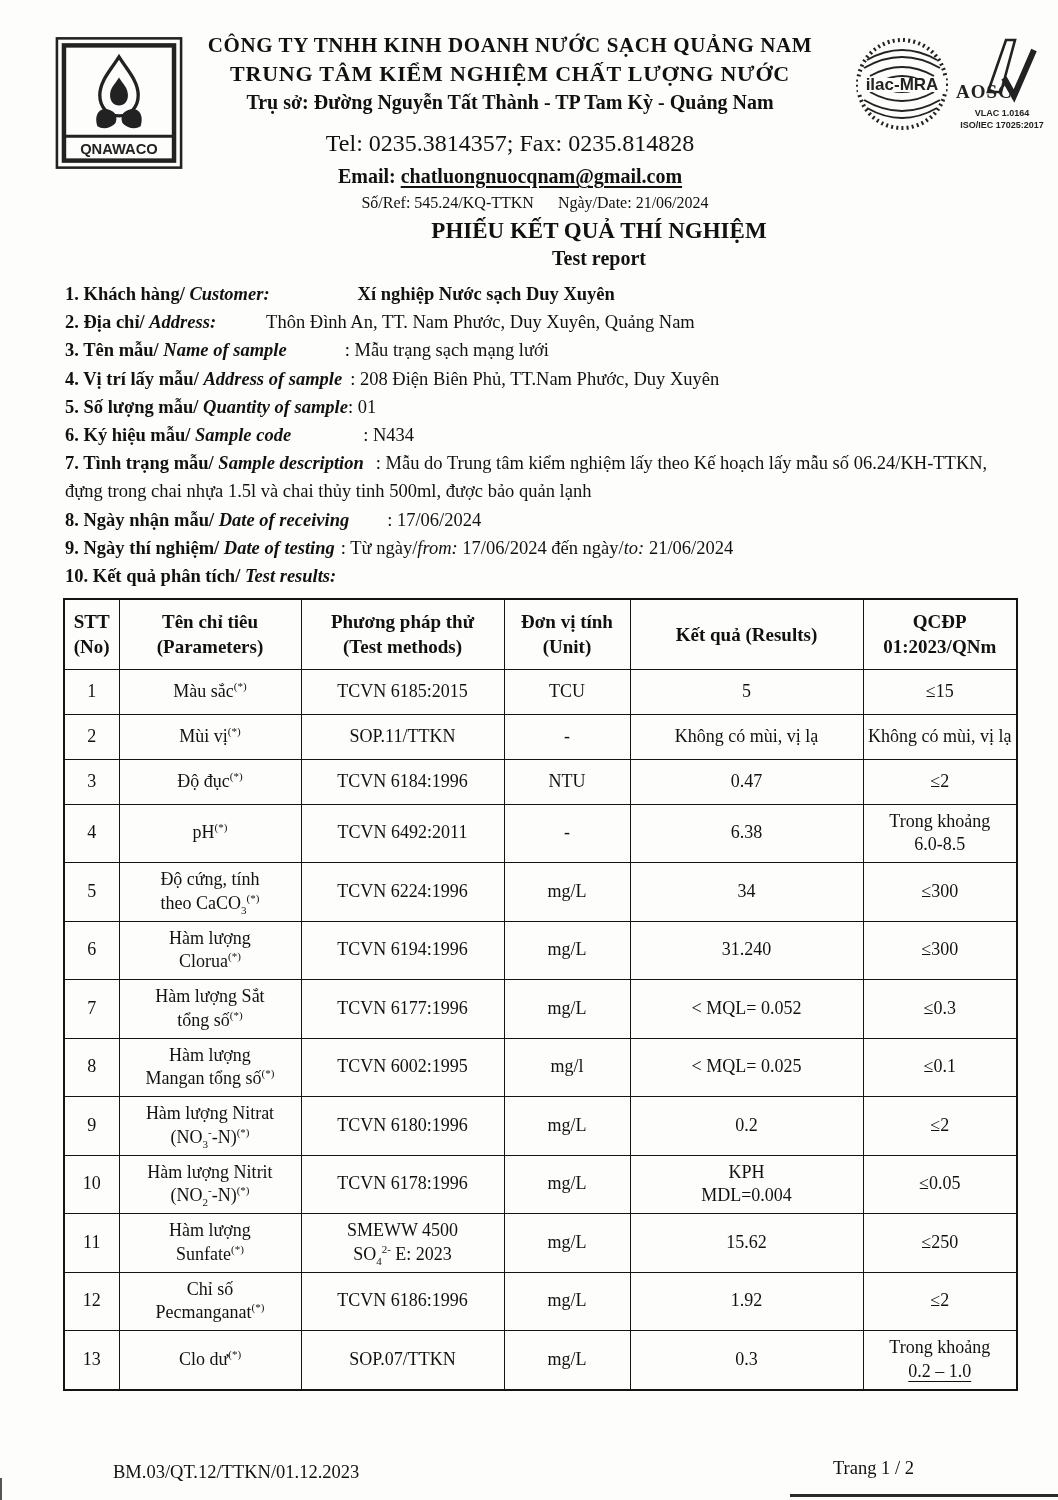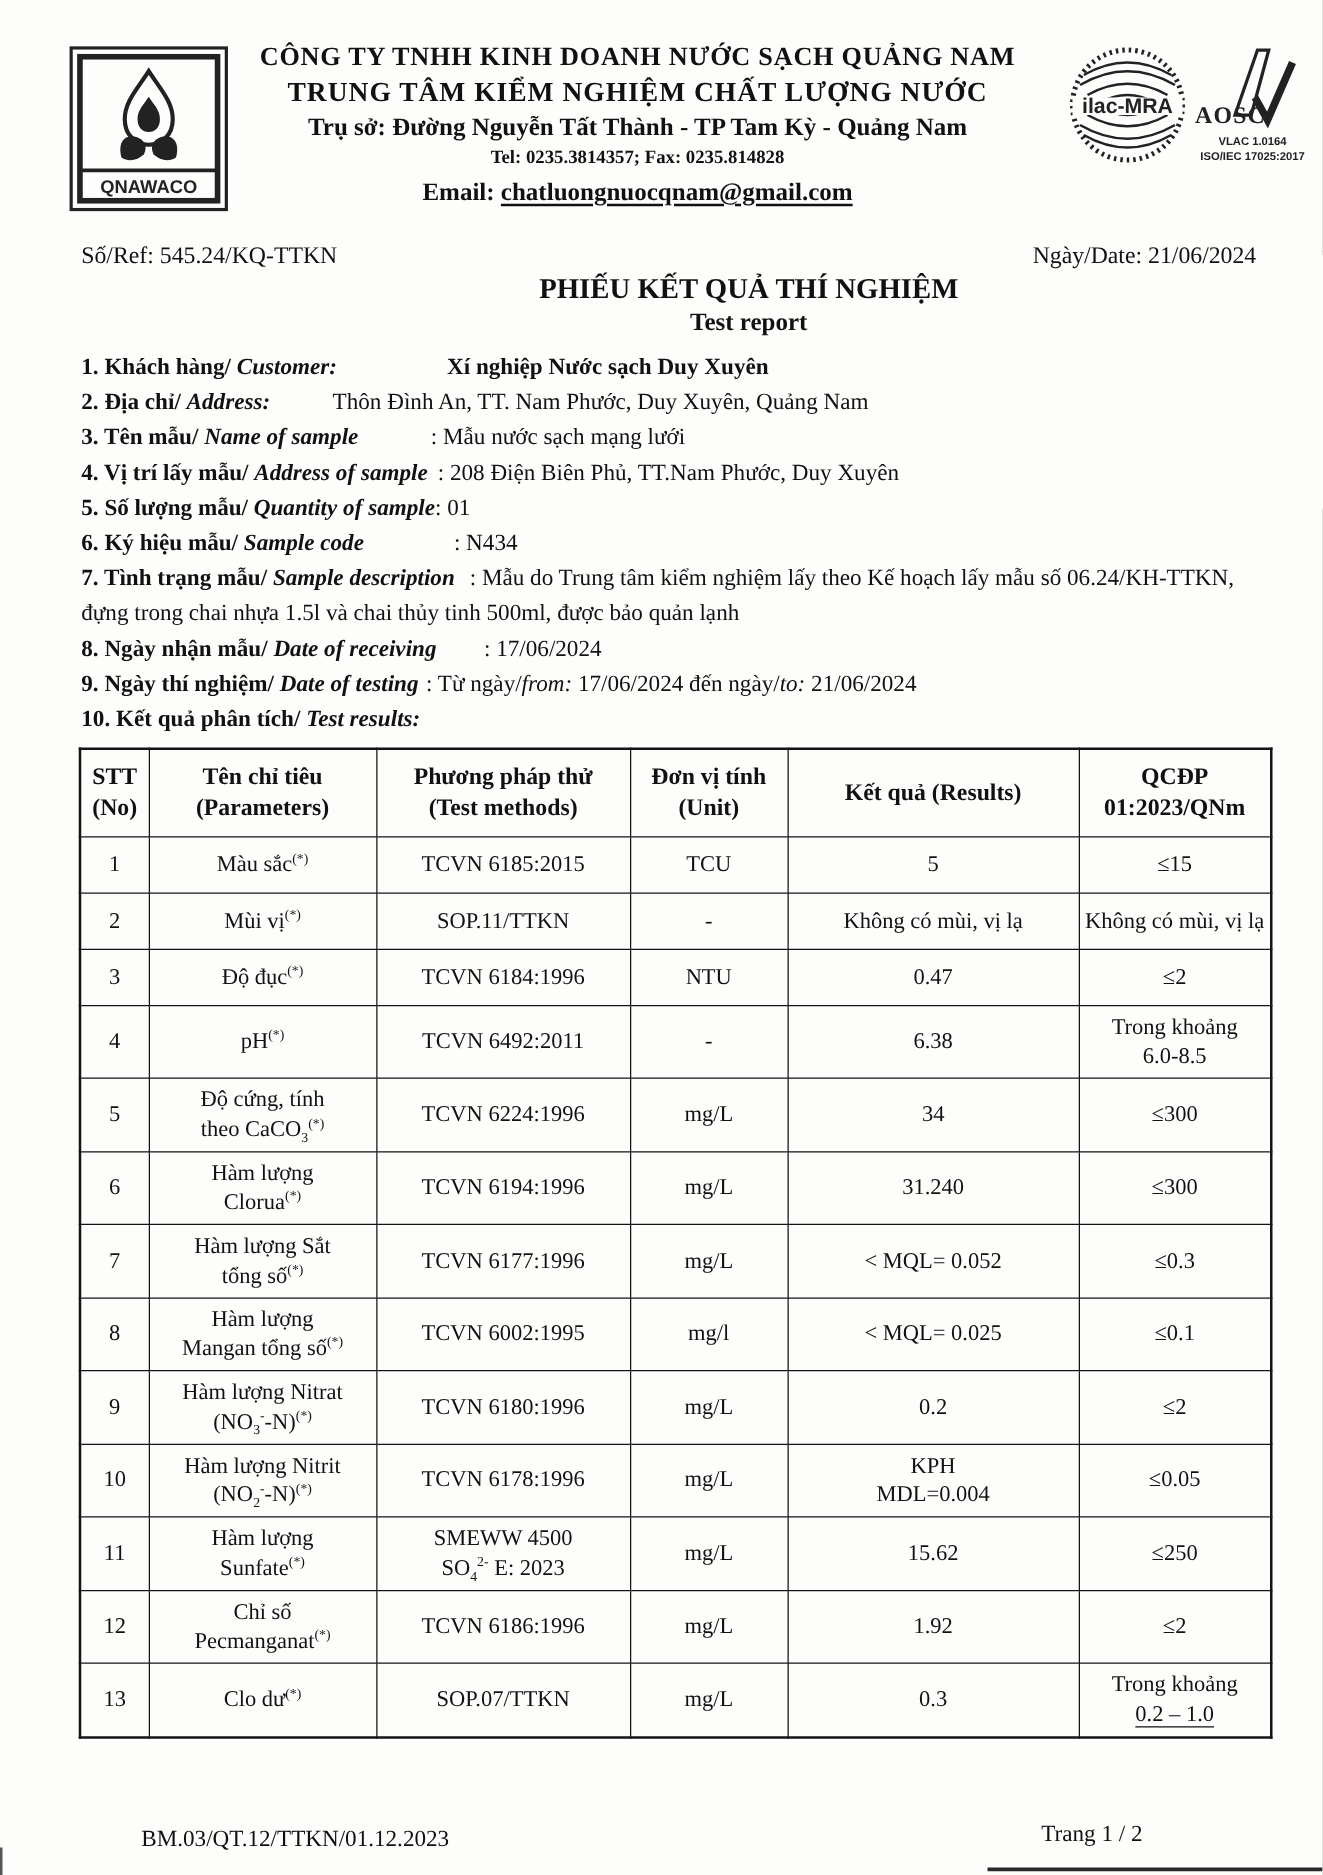--- a/index.html
+++ b/index.html
@@ -5,27 +5,27 @@
   * { margin:0; padding:0; box-sizing:border-box; }
   body { background:#888; font-family:"Liberation Serif","DejaVu Serif",serif; }
   .page { position:relative; width:1058px; height:1500px; margin:0 auto; background:#fdfdfc; color:#111; overflow:hidden; }
 
   
   .logo-left { position:absolute; left:55px; top:36px; }
   .header-center { position:absolute; left:150px; width:720px; top:33px; text-align:center; }
   .hc-line1 { font-size:21px; font-weight:bold; letter-spacing:.6px; }
   .hc-line2 { font-size:22px; font-weight:bold; letter-spacing:.8px; margin-top:3px; }
   .hc-line3 { font-size:20px; font-weight:bold; margin-top:4px; }
-  .hc-line4 { font-size:15px; font-weight:bold; margin-top:4px; }
+  .hc-line4 { font-size:24px; font-weight:normal; margin-top:16px; }
   .hc-line5 { font-size:20px; font-weight:bold; margin-top:8px; }
   .hc-line5 .email-val { text-decoration:underline; text-underline-offset:3px; }
   .logos-right { position:absolute; right:8px; top:34px; width:196px; display:flex; gap:4px; }
 
   
-  .ref-row { position:absolute; top:194px; left:65px; right:53px; display:flex; justify-content:space-between; font-size:19px;gap:24px; }
+  .ref-row { position:absolute; top:194px; left:65px; right:53px; display:flex; justify-content:center; font-size:16px;gap:24px; }
   .title-wrap { position:absolute; top:218px; left:140px; right:0; text-align:center; }
   .title-vi { font-size:23px; font-weight:bold; }
   .title-en { font-size:20px; font-weight:bold; margin-top:3px; }
 
   
   .items { position:absolute; top:280px; left:65px; right:35px; font-size:18.5px; line-height:28.2px; }
   .item .lbl { font-weight:bold; }
   .item .lbl-en { font-weight:bold; font-style:italic; }
   .item .value { font-weight:normal; }
   .item-1 .value { margin-left:88px; font-weight:bold; }
@@ -115,21 +115,21 @@
   </div>
 
   <div class="title-wrap">
     <div class="title-vi">PHIẾU KẾT QUẢ THÍ NGHIỆM</div>
     <div class="title-en">Test report</div>
   </div>
 
   <div class="items" id="items">
       <div class="item item-1"><span class="lbl">1. Khách hàng/ </span><span class="lbl-en">Customer:</span><span class="value">Xí nghiệp Nước sạch Duy Xuyên</span></div>
       <div class="item item-2"><span class="lbl">2. Địa chỉ/ </span><span class="lbl-en">Address:</span><span class="value">Thôn Đình An, TT. Nam Phước, Duy Xuyên, Quảng Nam</span></div>
-      <div class="item item-3"><span class="lbl">3. Tên mẫu/ </span><span class="lbl-en">Name of sample</span><span class="value">: Mẫu nước sạch mạng lưới</span></div>
+      <div class="item item-3"><span class="lbl">3. Tên mẫu/ </span><span class="lbl-en">Name of sample</span><span class="value">: Mẫu trạng sạch mạng lưới</span></div>
       <div class="item item-4"><span class="lbl">4. Vị trí lấy mẫu/ </span><span class="lbl-en">Address of sample</span><span class="value">: 208 Điện Biên Phủ, TT.Nam Phước, Duy Xuyên</span></div>
       <div class="item item-5"><span class="lbl">5. Số lượng mẫu/ </span><span class="lbl-en">Quantity of sample</span><span class="value">: 01</span></div>
       <div class="item item-6"><span class="lbl">6. Ký hiệu mẫu/ </span><span class="lbl-en">Sample code</span><span class="value">: N434</span></div>
       <div class="item item-7"><span class="lbl">7. Tình trạng mẫu/ </span><span class="lbl-en">Sample description</span><span class="value">: Mẫu do Trung tâm kiểm nghiệm lấy theo Kế hoạch lấy mẫu số 06.24/KH-TTKN, đựng trong chai nhựa 1.5l và chai thủy tinh 500ml, được bảo quản lạnh</span></div>
       <div class="item item-8"><span class="lbl">8. Ngày nhận mẫu/ </span><span class="lbl-en">Date of receiving</span><span class="value">: 17/06/2024</span></div>
       <div class="item item-9"><span class="lbl">9. Ngày thí nghiệm/ </span><span class="lbl-en">Date of testing</span><span class="value">: Từ ngày/<span style="font-style: italic;">from:</span> 17/06/2024  đến ngày/<span style="font-style: italic;">to:</span> 21/06/2024</span></div>
       <div class="item item-10"><span class="lbl">10. Kết quả phân tích/ </span><span class="lbl-en">Test results:</span></div>
     </div>
 
   <table class="results">

